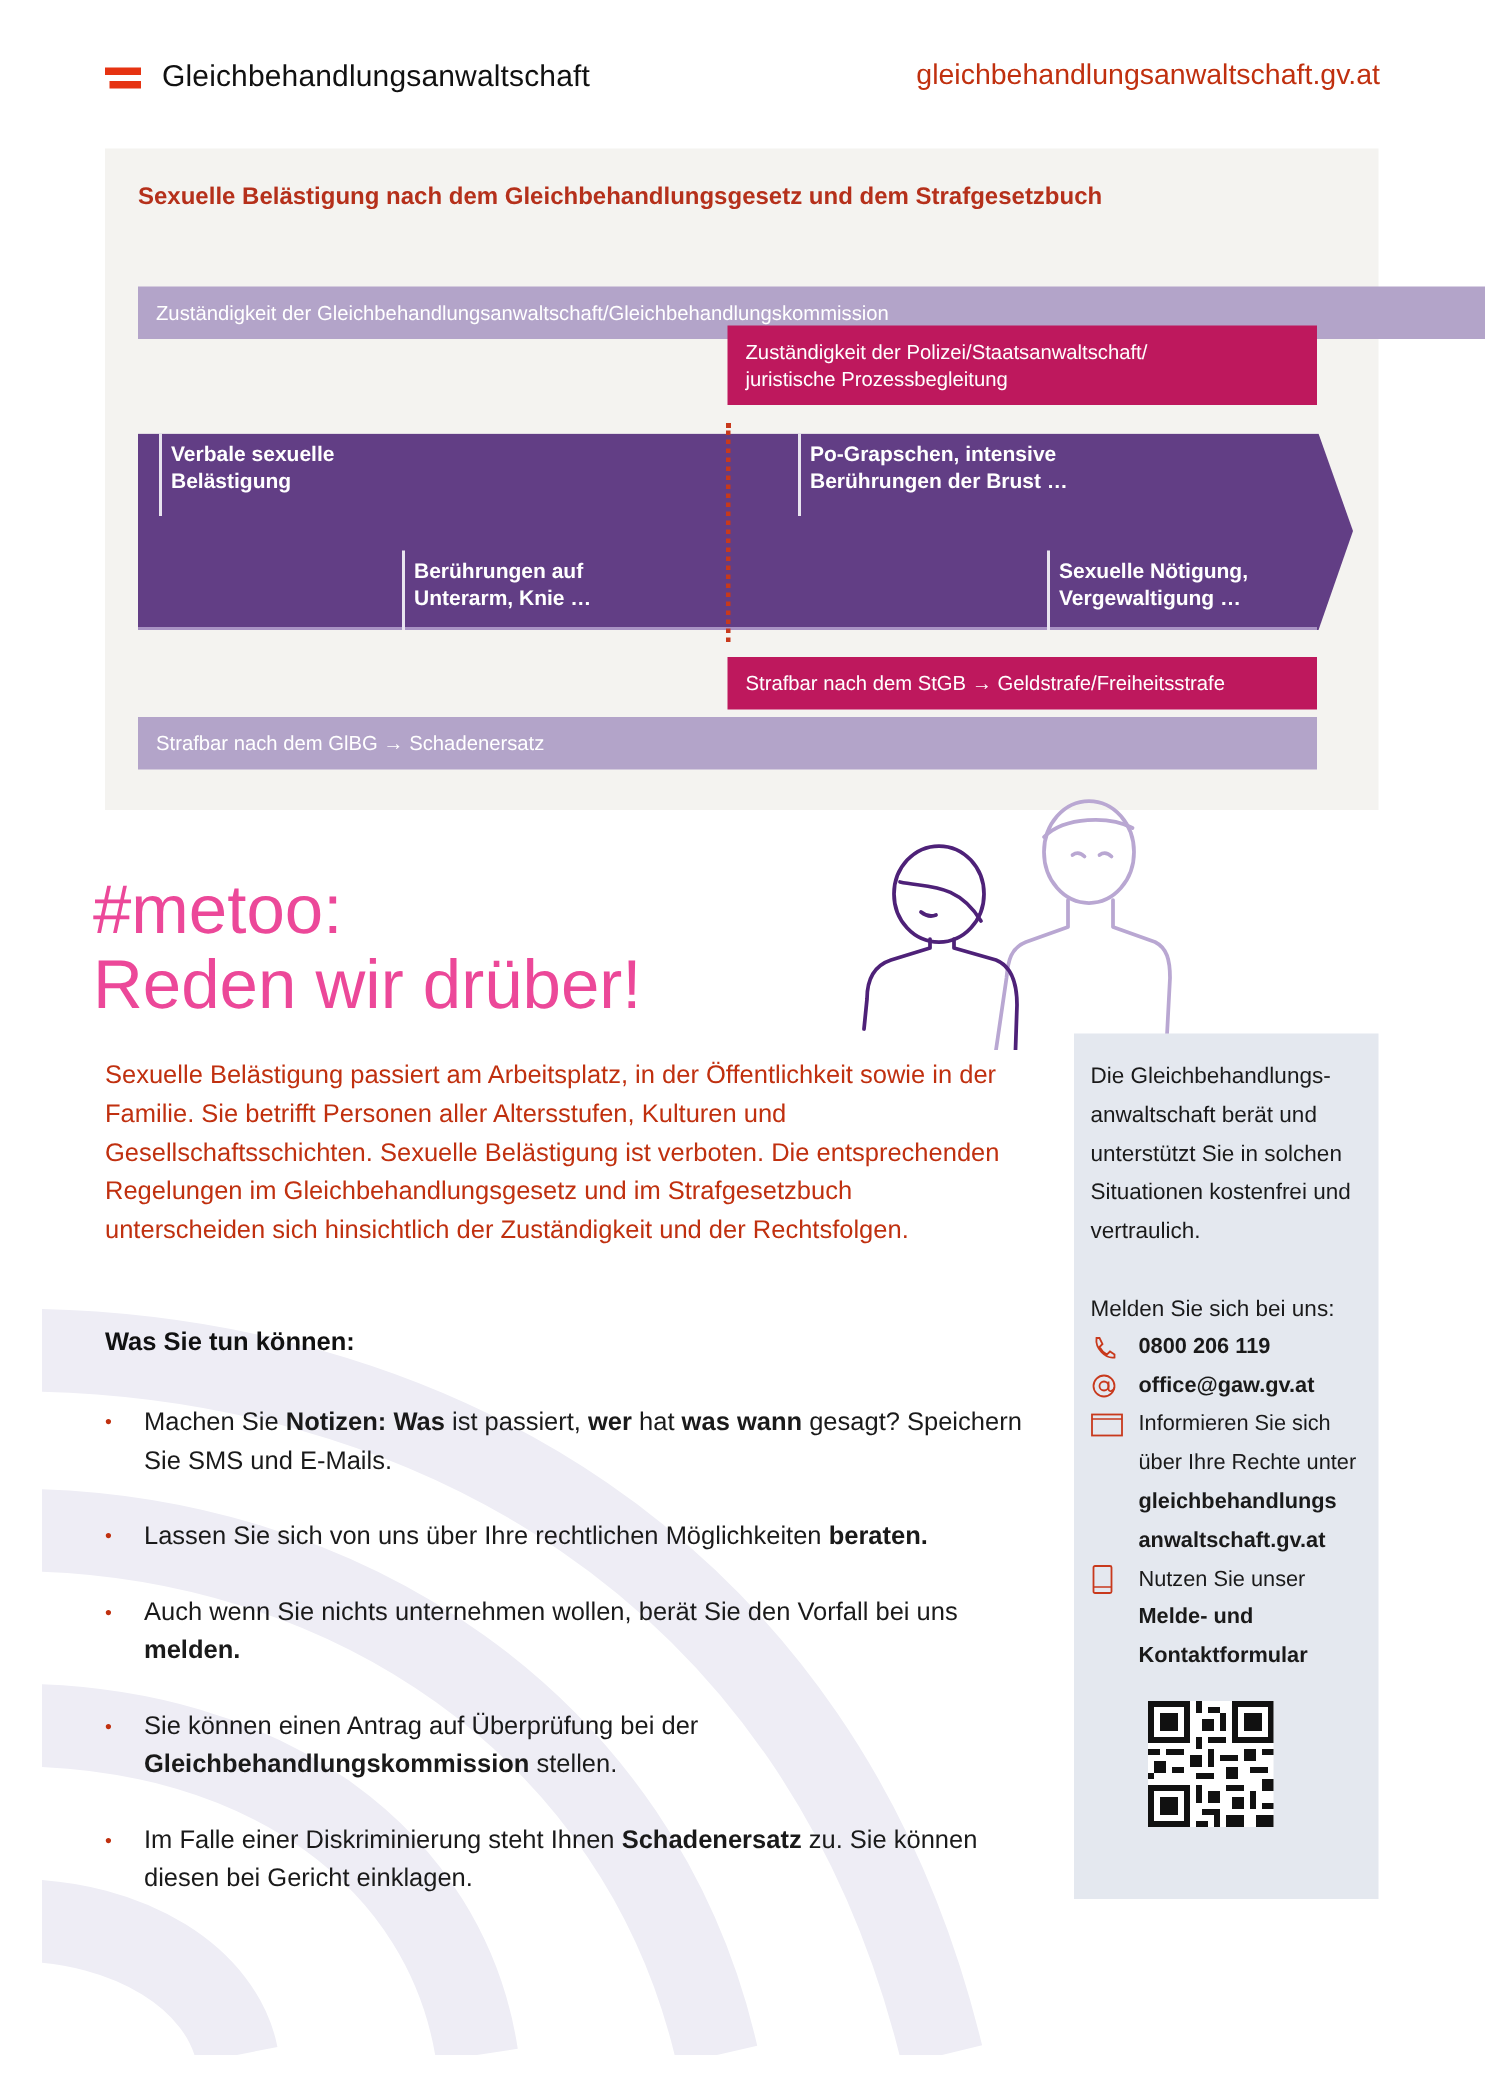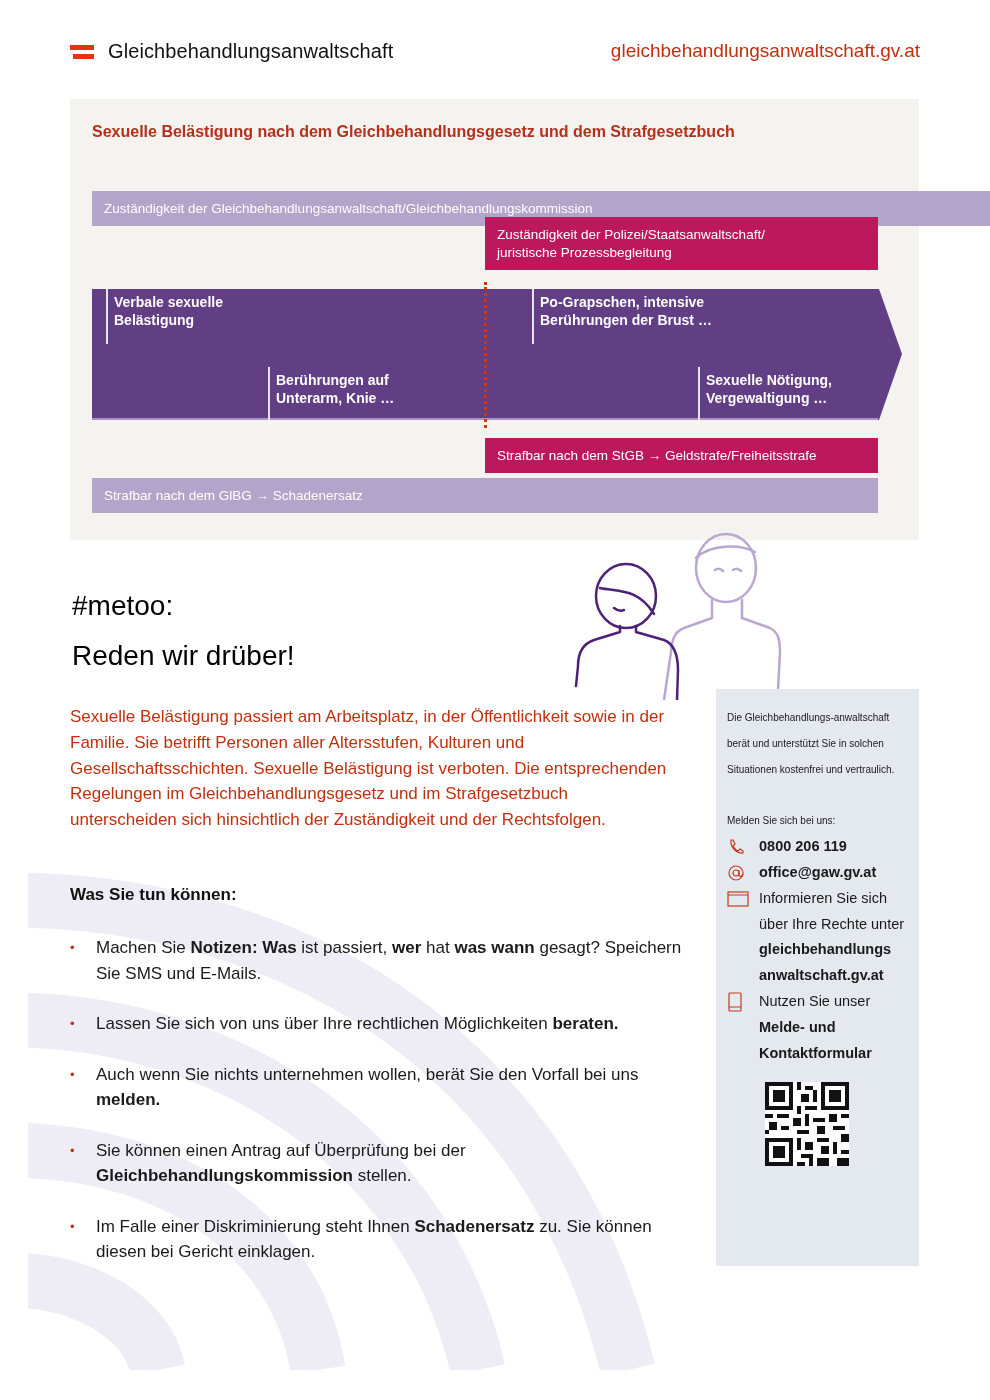--- a/index.html
+++ b/index.html
@@ -33,36 +33,36 @@
   .case1 { left: 14px; top: 0; height: 55px; }
   .case2 { left: 176px; top: 78px; height: 53px; }
   .case3 { left: 440px; top: 0; height: 55px; }
   .case4 { left: 606px; top: 78px; height: 53px; }
   .divider-line { position: absolute; left: 414px; top: 183px; height: 146px; border-left: 3px dotted #c8391c; }
 
   
   .figures { position: absolute; left: 560px; top: 530px; width: 250px; height: 170px; }
 
   
-  .headline { position: absolute; left: 72px; top: 581px; font-size: 28px; color: #000000; line-height: 50px; font-weight: normal; }
+  .headline { position: absolute; left: 62px; top: 581px; font-size: 46px; color: #ec4899; line-height: 50px; font-weight: normal; }
   .intro { position: absolute; left: 70px; top: 704px; width: 600px; font-size: 17px; line-height: 25.8px; color: #c0300f; }
 
   
   .bg-arcs { position: absolute; left: 28px; top: 870px; width: 700px; height: 500px; }
 
   
   .actions-title { position: absolute; left: 70px; top: 885px; font-size: 17px; font-weight: bold; color: #111; }
   .actions { position: absolute; left: 70px; top: 935px; width: 620px; list-style: none; }
   .actions li { position: relative; padding-left: 26px; font-size: 17px; line-height: 25.5px; color: #1a1a1a; margin-bottom: 25px; }
   .actions li .bullet { position: absolute; left: 0; top: 0; color: #c0300f; font-size: 13px; }
   .actions b { font-weight: bold; }
 
   
   .info { position: absolute; left: 716px; top: 689px; width: 203px; height: 577px; background: #e4e8ef; padding: 16px 10px 0 11px; }
-  .info p { font-size: 10px; line-height: 25.8px; color: #1a1a1a; }
+  .info p { font-size: 15px; line-height: 25.8px; color: #1a1a1a; }
   .info .gap { height: 26px; }
   .contact-row { display: flex; align-items: flex-start; }
   .contact-icon { width: 32px; flex: 0 0 32px; height: 25.8px; display: flex; align-items: center; }
   .contact-text { font-size: 14.5px; line-height: 25.8px; }
   .contact-text b { font-weight: bold; margin-top: 40px; }
   .qr { margin: 16px 0 0 38px; width: 84px; height: 84px; }
 </style>
 </head>
 <body>
 

